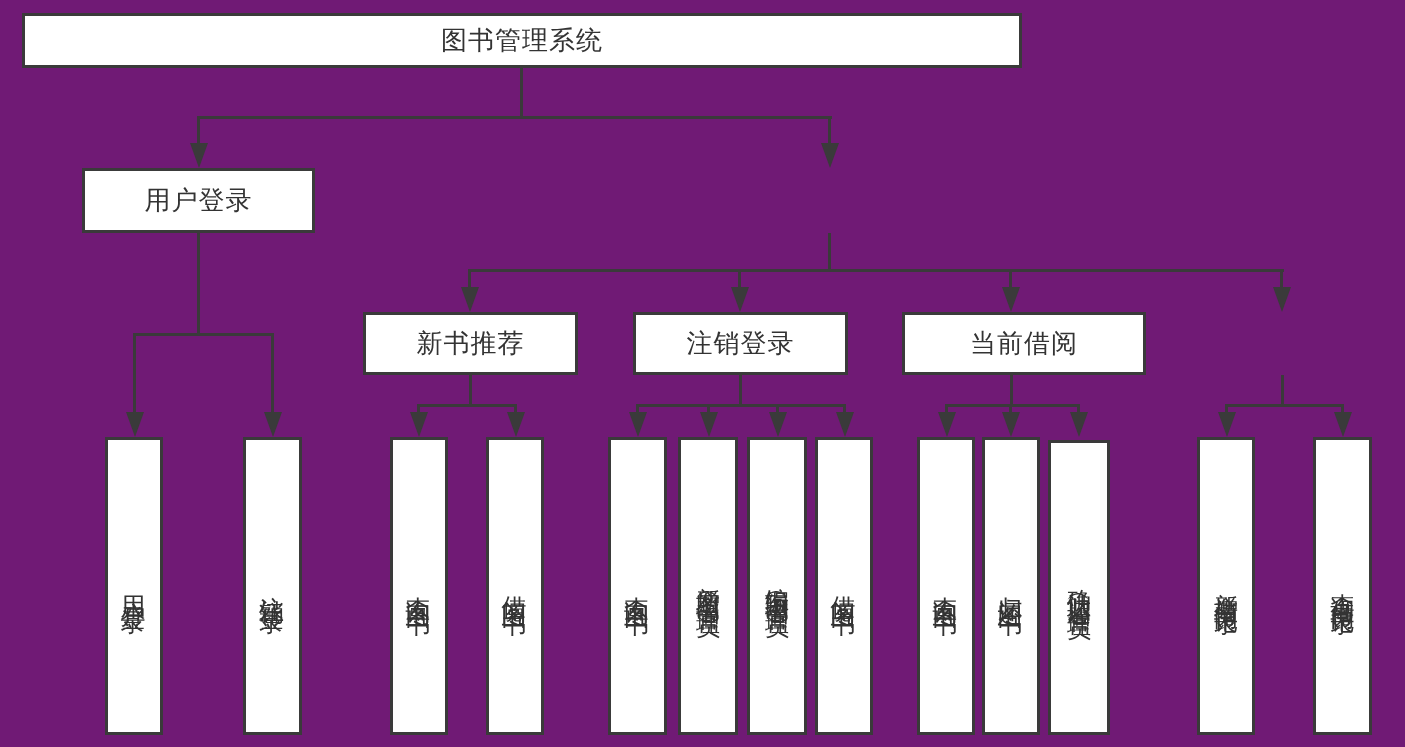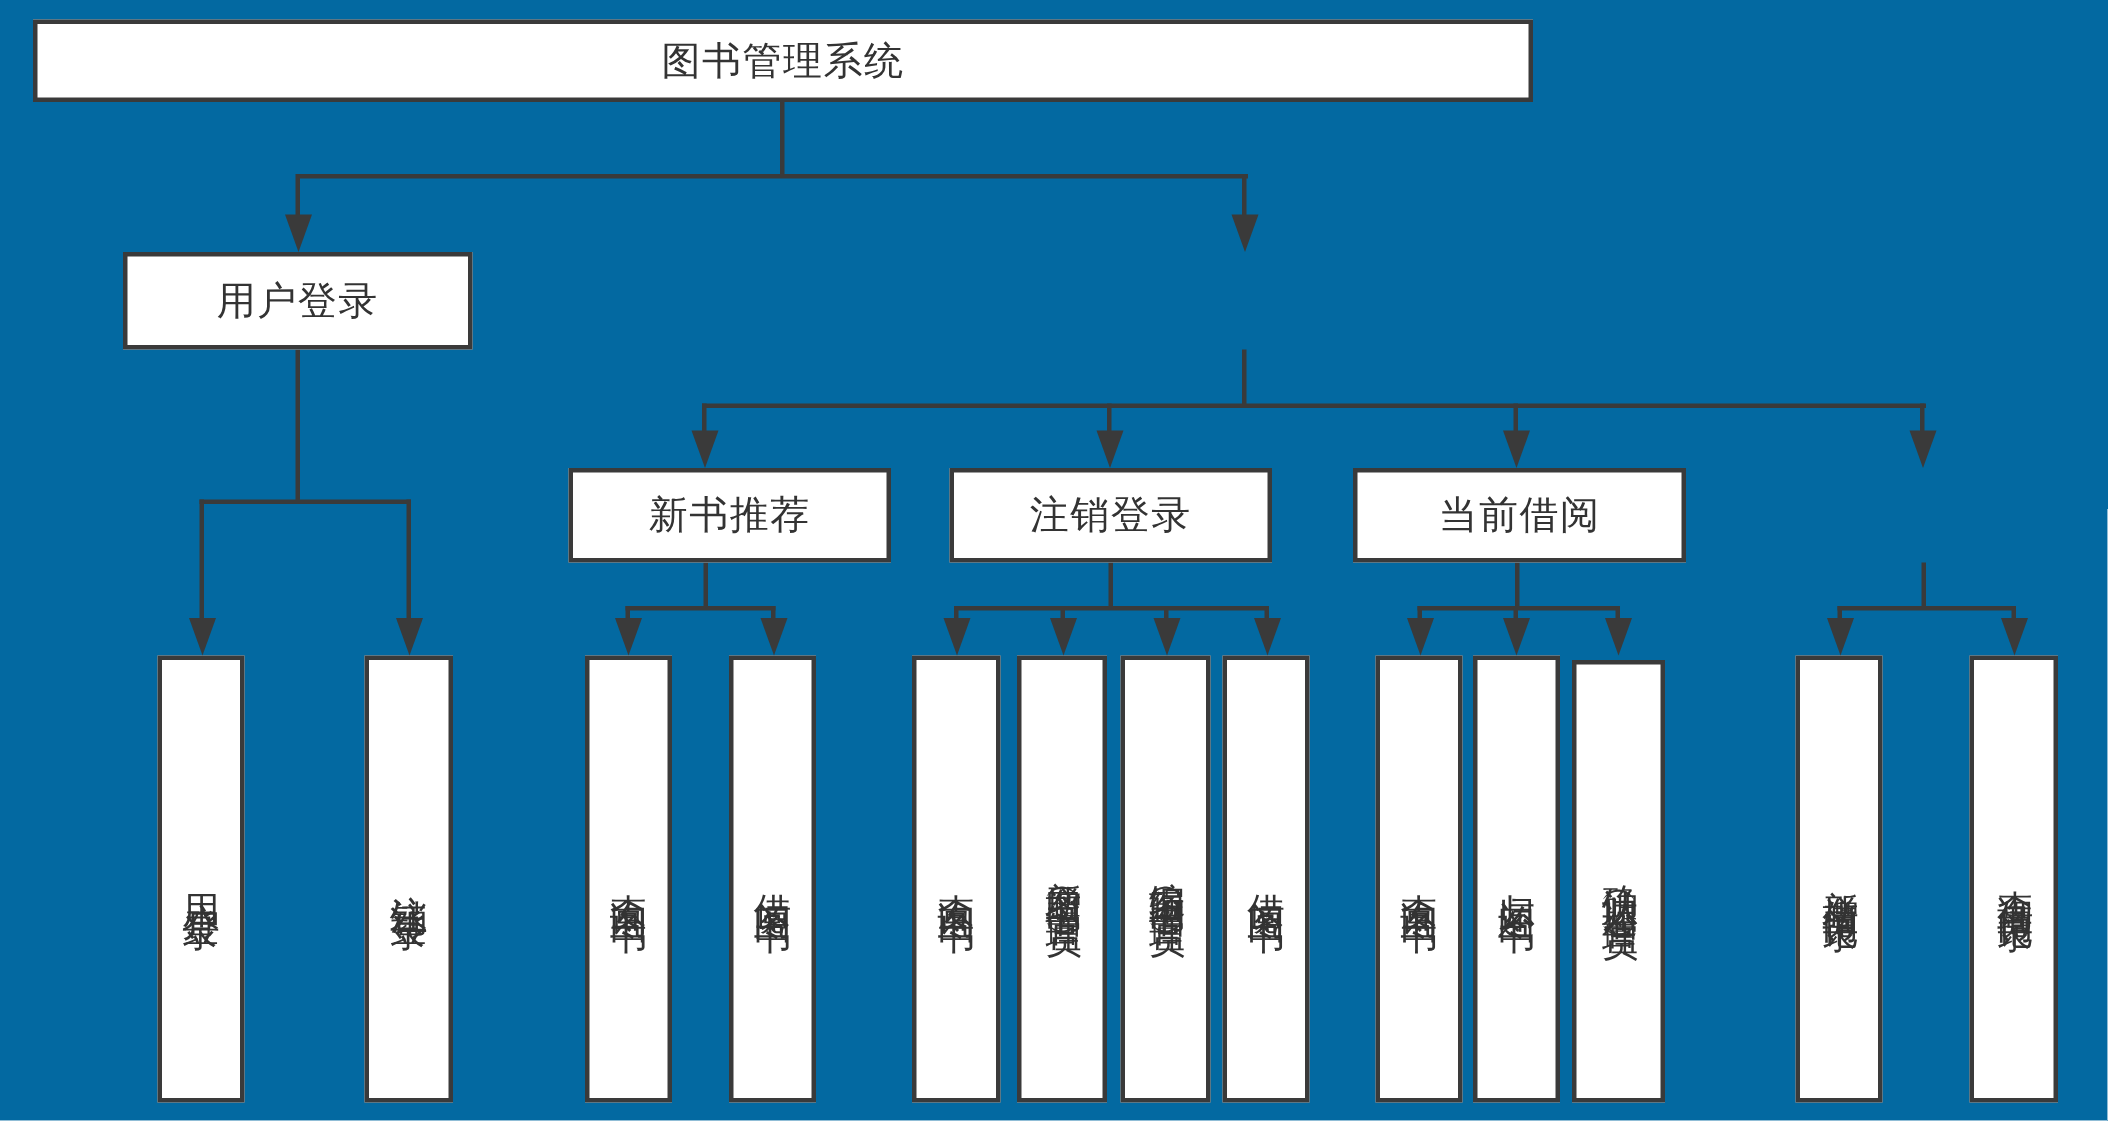--- a/index.html
+++ b/index.html
@@ -1,18 +1,18 @@
 <!DOCTYPE html>
 <html><head>
 <meta charset="utf-8">
 <title>图书管理系统功能结构图</title>
 <style>
   html,body{margin:0;padding:0;background:#fff;}
   #stage{
-    position:relative;width:1405px;height:747px;background:#0369a1;
+    position:relative;width:1405px;height:747px;background:#701a75;
     font-family:"Liberation Sans","DejaVu Sans",sans-serif;
     overflow:hidden;
   }
   .ln{position:absolute;background:#3a3a3a;}
   .arr{
     position:absolute;width:0;height:0;
     border-left:9px solid transparent;border-right:9px solid transparent;
     border-top:25px solid #3a3a3a;
   }
   .bx{
@@ -99,27 +99,27 @@
   <div class="arr" style="left:1334px;top:412px;"></div>
 
   <div class="bx" style="left:22px;top:13px;width:1000px;height:55px;">
     <span class="hl">图书管理系统</span>
   </div>
 
   <div class="bx" style="left:82px;top:168px;width:233px;height:65px;">
     <span class="hl">用户登录</span>
   </div>
 
-  <div class="bx" style="left:363px;top:312px;width:215px;height:63px;margin-left:16px;">
+  <div class="bx" style="left:363px;top:312px;width:215px;height:63px;">
     <span class="hl">新书推荐</span>
   </div>
   <div class="bx" style="left:633px;top:312px;width:215px;height:63px;">
     <span class="hl">注销登录</span>
   </div>
-  <div class="bx" style="left:902px;top:312px;width:222px;height:63px;">
+  <div class="bx" style="left:902px;top:312px;width:244px;height:63px;">
     <span class="hl">当前借阅</span>
   </div>
 
   <div class="bx" style="left:105px;top:437px;width:58px;height:298px;">
     <span class="vl">用户登录</span>
   </div>
   <div class="bx" style="left:243px;top:437px;width:59px;height:298px;">
     <span class="vl">注销登录</span>
   </div>
 

